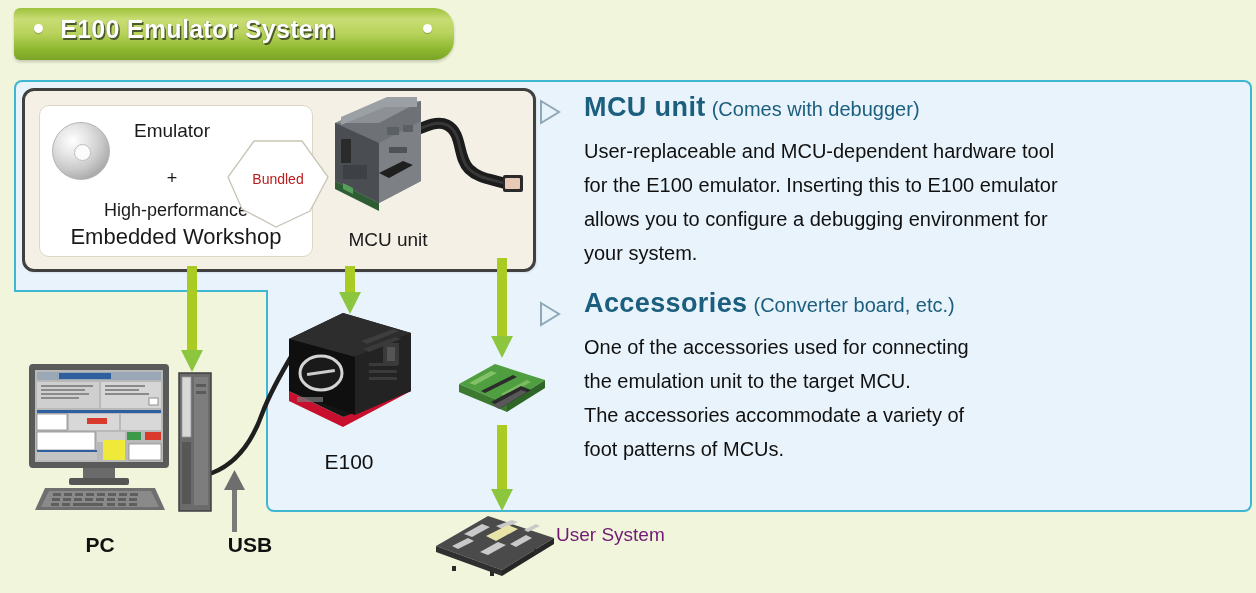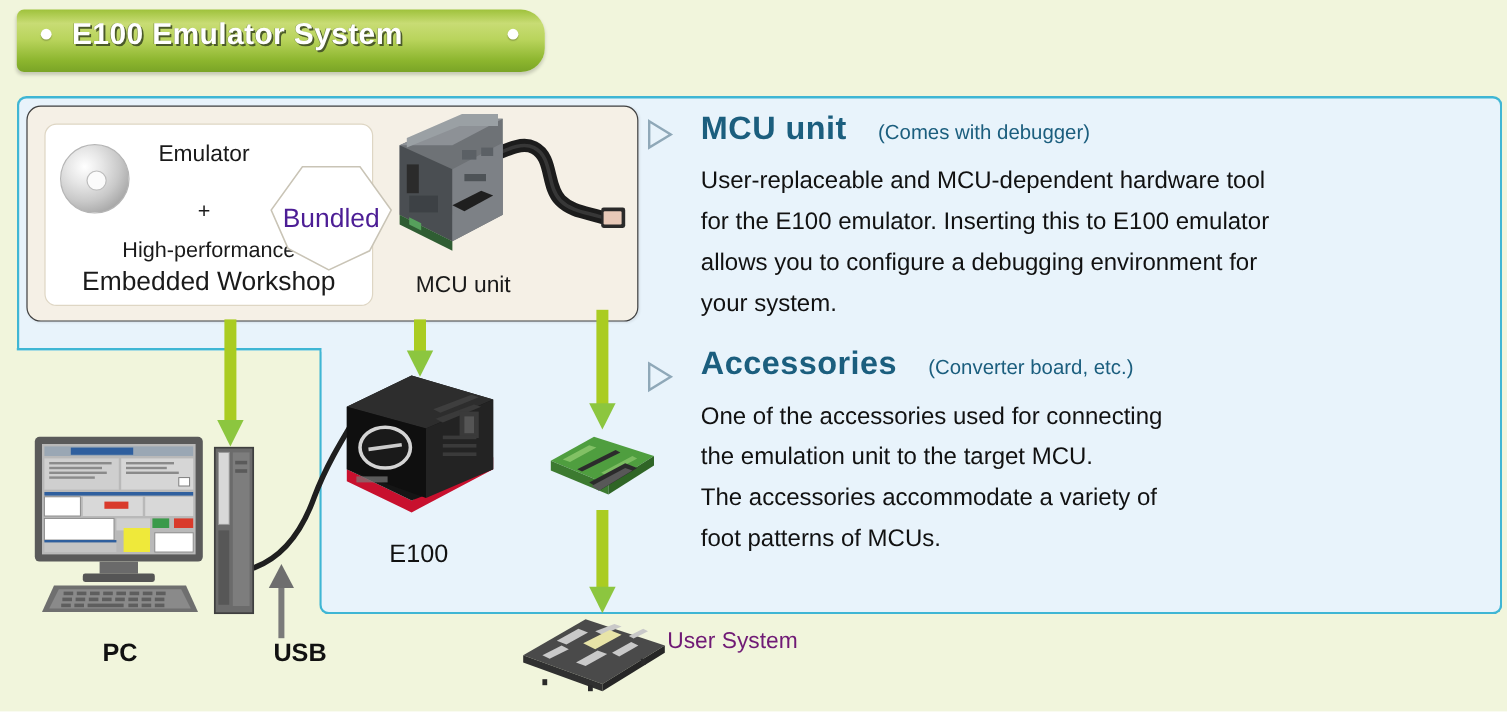--- a/index.html
+++ b/index.html
@@ -95,21 +95,21 @@
   }
 
   
   #bundle-box {
     position: absolute;
     left: 22px;
     top: 88px;
     width: 508px;
     height: 178px;
     background: #f5f0e6;
-    border: 1px solid #404040;
+    border: 3px solid #404040;
     border-radius: 12px;
     box-shadow: 1px 1px 2px rgba(0,0,0,0.07);
   }
   #software-box {
     position: absolute;
     left: 14px;
     top: 14px;
     width: 272px;
     height: 150px;
     background: #ffffff;
@@ -158,22 +158,22 @@
     top: 42px;
     width: 108px;
     height: 100px;
   }
   #bundled-balloon svg { display: block; }
   #bundled-label {
     position: absolute;
     left: 0; top: 38px;
     width: 108px;
     text-align: center;
-    font-size: 22px;
-    color: #4c1d95;
+    font-size: 14px;
+    color: #b91c1c;
   }
 
   
   #mcu-photo {
     position: absolute;
     left: 292px;
     top: 4px;
     width: 210px;
     height: 136px;
   }
@@ -193,23 +193,23 @@
     position: absolute;
     white-space: nowrap;
   }
   .sec-title {
     font-size: 27px;
     font-weight: bold;
     color: #1b5e7e;
     letter-spacing: 0.4px;
   }
   .sec-sub {
-    font-size: 17px;
+    font-size: 20px;
     color: #1b5e7e;
-    margin-left: 26px;
+    margin-left: 6px;
   }
   .body-text {
     position: absolute;
     font-size: 20px;
     line-height: 34px;
     color: #111111;
     white-space: pre-line;
   }
 
   #mcu-head   { left: 584px; top: 92px; }

